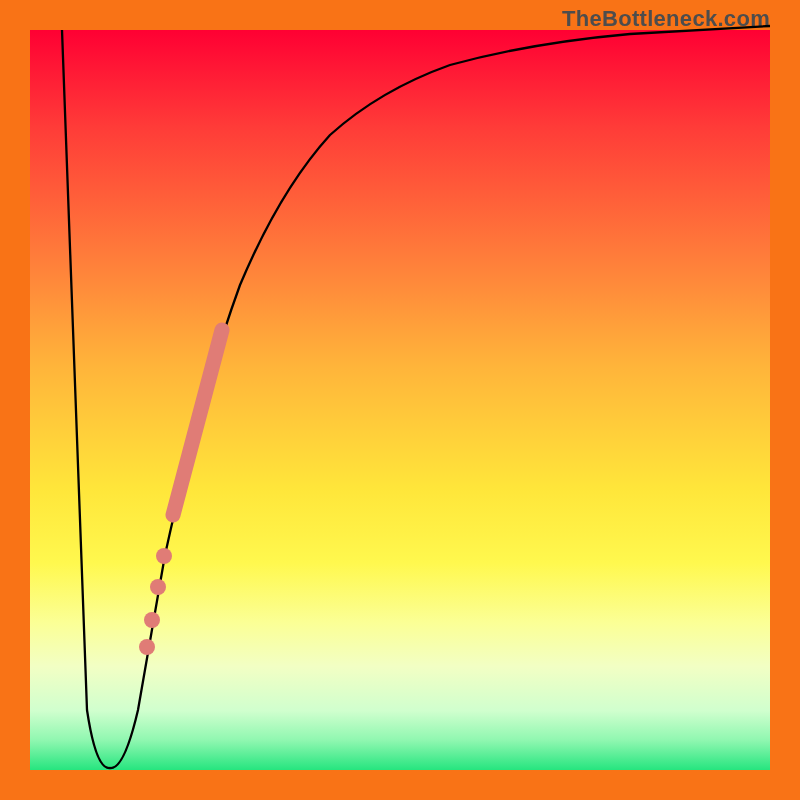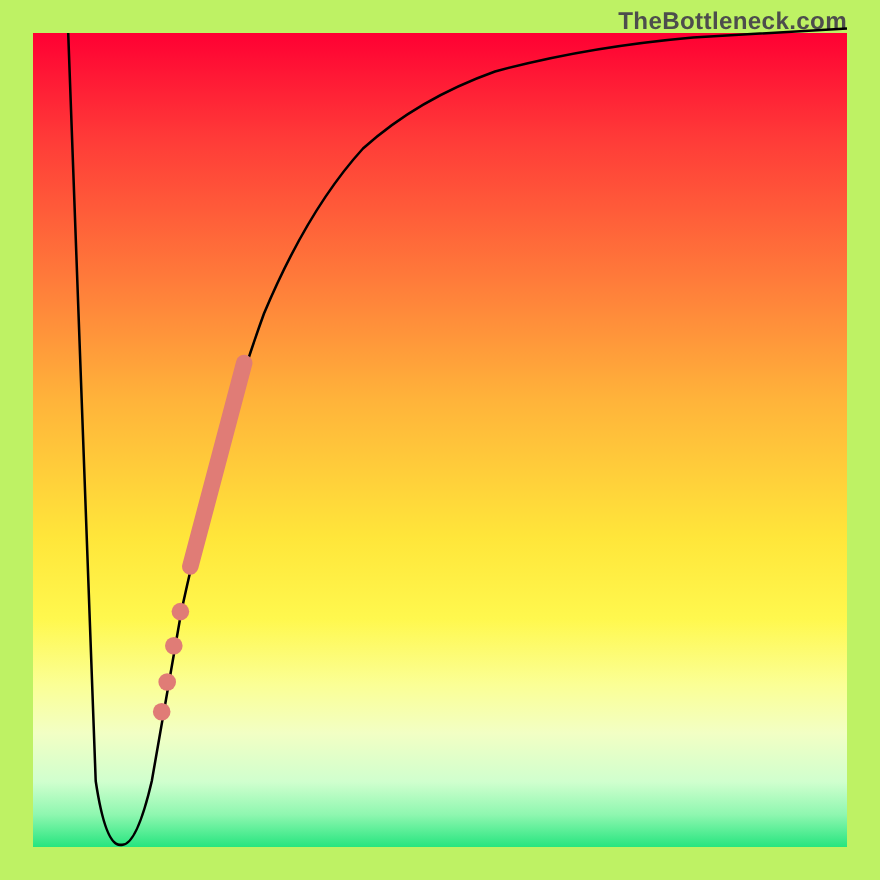--- a/index.html
+++ b/index.html
@@ -7,21 +7,21 @@
     padding: 0;
     width: 800px;
     height: 800px;
     overflow: hidden;
     background: #000;
   }
   .frame {
     position: relative;
     width: 800px;
     height: 800px;
-    background: #bef264;
+    background: #f97316;
   }
   .plot {
     position: absolute;
     left: 30px;
     top: 30px;
     width: 740px;
     height: 740px;
     background: linear-gradient(
       to bottom,
       #ff0033 0%,

